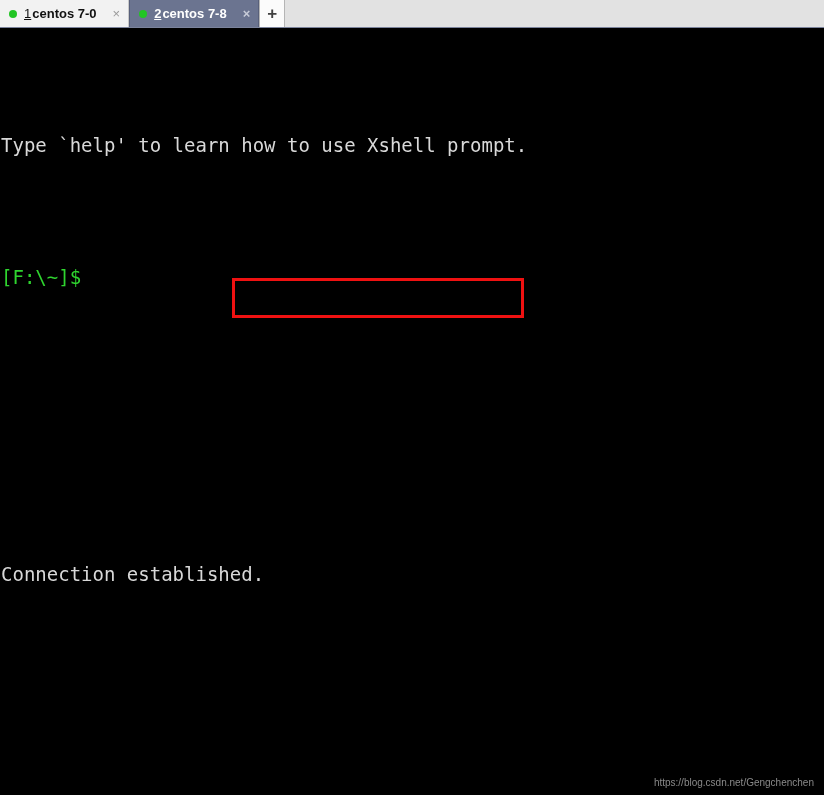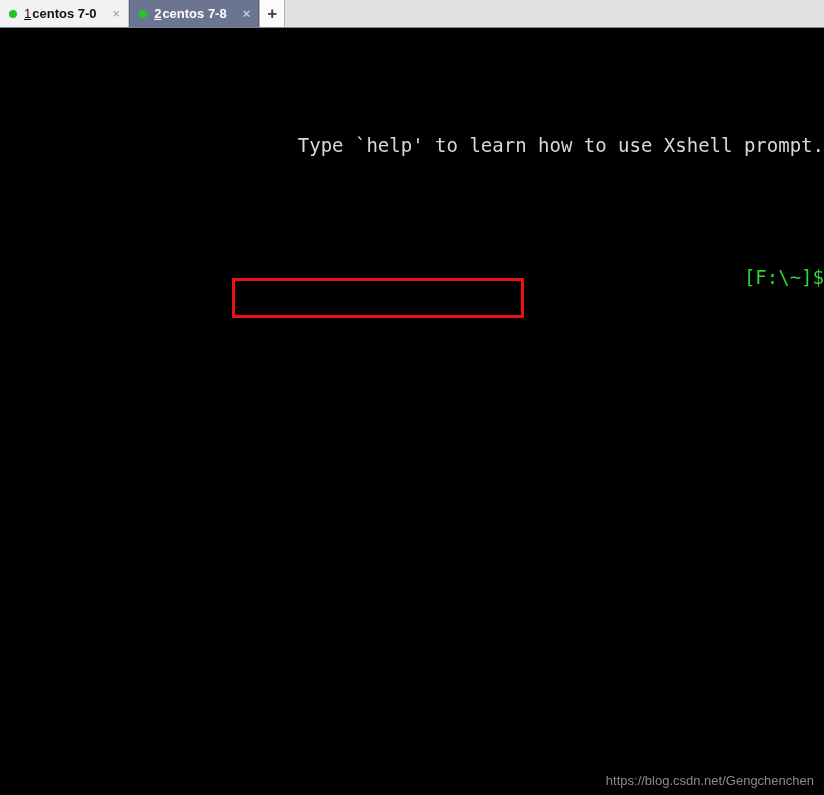--- a/index.html
+++ b/index.html
@@ -103,23 +103,22 @@
     width: 824px;
     font-family: "DejaVu Sans Mono", "Liberation Mono", monospace;
     font-size: 19px;
     line-height: 33px;
     color: #d8d8d8;
     white-space: pre;
     letter-spacing: 0px;
   }
   .ln {
     height: 33px;
-    padding-left: 7px;
+    padding-left: 1px;
     white-space: pre;
-    text-align: right;
   }
   .g { color: #2fd52f; }
 
   
   #redbox {
     position: absolute;
     left: 232px;
     top: 250px;
     width: 292px;
     height: 40px;
@@ -127,21 +126,21 @@
     box-sizing: border-box;
     pointer-events: none;
   }
 
   
   #watermark {
     position: absolute;
     right: 10px;
     bottom: 6px;
     font-family: "Liberation Sans", sans-serif;
-    font-size: 13px;
+    font-size: 10px;
     color: #8a8a8a;
     white-space: nowrap;
   }
 </style>
 </head>
 <body>
 
 <div id="tabbar">
 
   <div class="tab inactive">
@@ -166,20 +165,21 @@
 
   <div id="screen">
 
     <div class="ln"><span>Type `help' to learn how to use Xshell prompt.</span></div>
 
     <div class="ln"><span class="g">[F:\~]$</span></div>
 
     <div class="ln"><span></span></div>
 
 
+    <div class="ln"><span>Connection established.</span></div>
 
     <div class="ln"></div>
 
     
 
     
 
     
 
     

